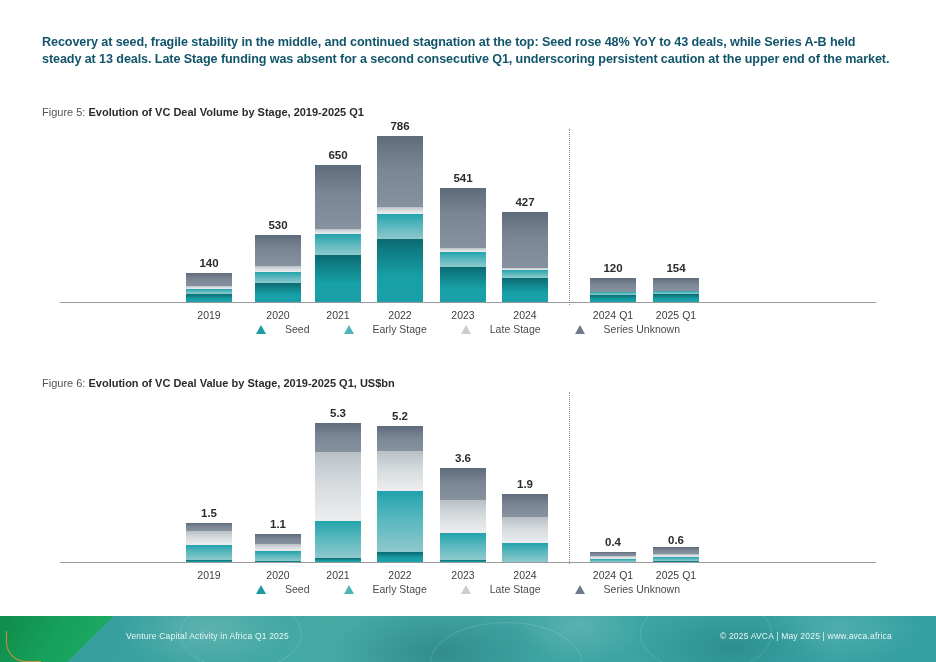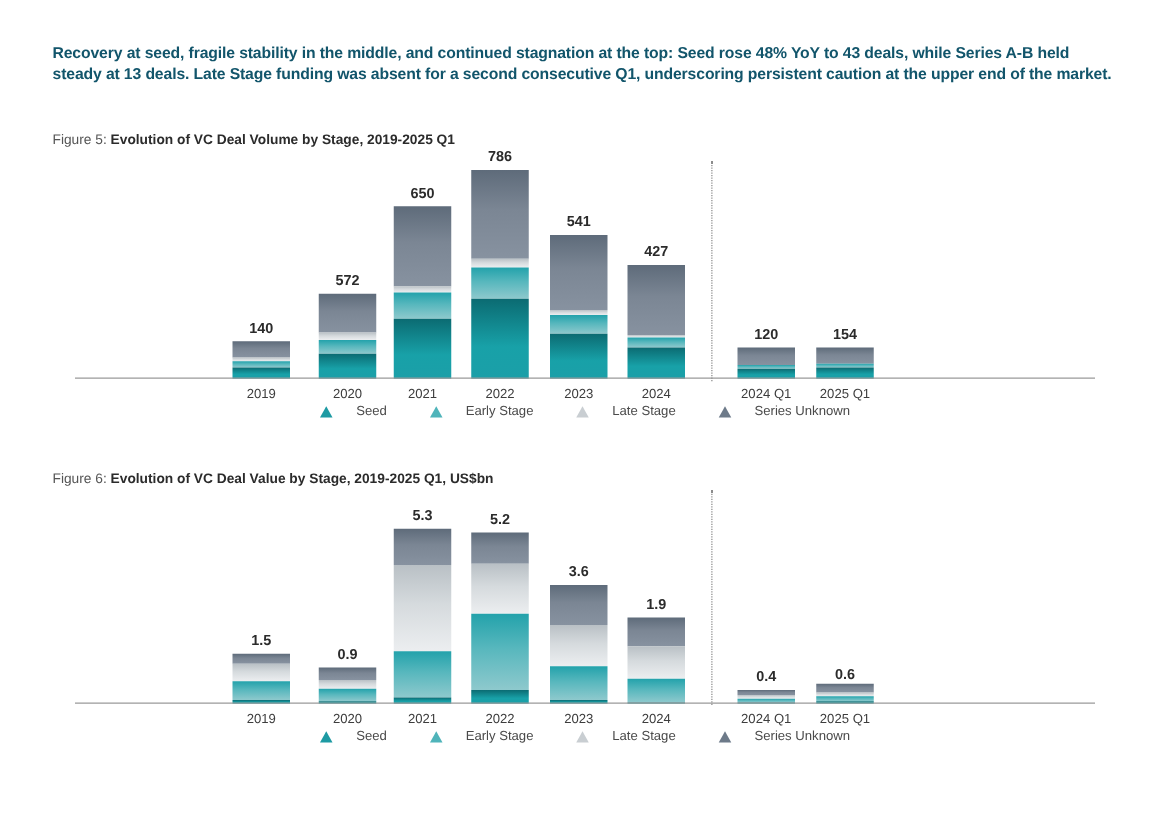--- a/index.html
+++ b/index.html
@@ -175,21 +175,21 @@
             <div class="bar-value" style="bottom: 33.7455px;">140</div>
             <div class="xlabel" style="top: 175px;">2019</div>
           </div>
           <div class="barslot" style="left: 181px; height: 169px;">
             <div class="bar" style="height: 67.7774px;">
               <div class="seg seg-seed" style="height: 20.3969px;"></div>
               <div class="seg seg-early" style="height: 11.0483px;"></div>
               <div class="seg seg-late" style="height: 5.52417px;"></div>
               <div class="seg seg-unknown" style="height: 30.8079px;"></div>
             </div>
-            <div class="bar-value" style="bottom: 71.7774px;">572</div>
+            <div class="bar-value" style="bottom: 71.7774px;">530</div>
             <div class="xlabel" style="top: 175px;">2020</div>
           </div>
           <div class="barslot" style="left: 241px; height: 169px;">
             <div class="bar" style="height: 138.104px;">
               <div class="seg seg-seed" style="height: 48.4427px;"></div>
               <div class="seg seg-early" style="height: 20.3969px;"></div>
               <div class="seg seg-late" style="height: 5.52417px;"></div>
               <div class="seg seg-unknown" style="height: 63.7405px;"></div>
             </div>
             <div class="bar-value" style="bottom: 142.104px;">650</div>
@@ -286,21 +286,21 @@
             <div class="bar-value" style="bottom: 43.6226px;">1.5</div>
             <div class="xlabel" style="top: 168px;">2019</div>
           </div>
           <div class="barslot" style="left: 181px; height: 162px;">
             <div class="bar" style="height: 29.0566px;">
               <div class="seg seg-seed" style="height: 1.84906px;"></div>
               <div class="seg seg-early" style="height: 10.0377px;"></div>
               <div class="seg seg-late" style="height: 7.39623px;"></div>
               <div class="seg seg-unknown" style="height: 9.77358px;"></div>
             </div>
-            <div class="bar-value" style="bottom: 33.0566px;">0.9</div>
+            <div class="bar-value" style="bottom: 33.0566px;">1.1</div>
             <div class="xlabel" style="top: 168px;">2020</div>
           </div>
           <div class="barslot" style="left: 241px; height: 162px;">
             <div class="bar" style="height: 140px;">
               <div class="seg seg-seed" style="height: 4.75472px;"></div>
               <div class="seg seg-early" style="height: 37.5094px;"></div>
               <div class="seg seg-late" style="height: 69.2075px;"></div>
               <div class="seg seg-unknown" style="height: 28.5283px;"></div>
             </div>
             <div class="bar-value" style="bottom: 144px;">5.3</div>
@@ -374,14 +374,24 @@
           <span class="lg-mark" style="border-bottom-color: rgb(201, 206, 210);"></span>
           <span>Late Stage</span>
         </div>
         <div class="legend-item">
           <span class="lg-mark" style="border-bottom-color: rgb(109, 122, 137);"></span>
           <span>Series Unknown</span>
         </div>
       </div>
   </div>
 
+  <div class="footer">
+    <div class="footer-bg"></div>
+    <div class="footer-wave" style="left:180px;top:-18px;width:120px;height:70px;"></div>
+    <div class="footer-wave" style="left:430px;top:6px;width:150px;height:80px;"></div>
+    <div class="footer-wave" style="left:640px;top:-20px;width:130px;height:74px;"></div>
+    <div class="corner-green"></div>
+    <div class="corner-orange"></div>
+    <div class="footer-left">Venture Capital Activity in Africa Q1 2025</div>
+    <div class="footer-right">© 2025 AVCA  |  May 2025  |  www.avca.africa</div>
+  </div>
 
 </div>
 
 </body></html>

